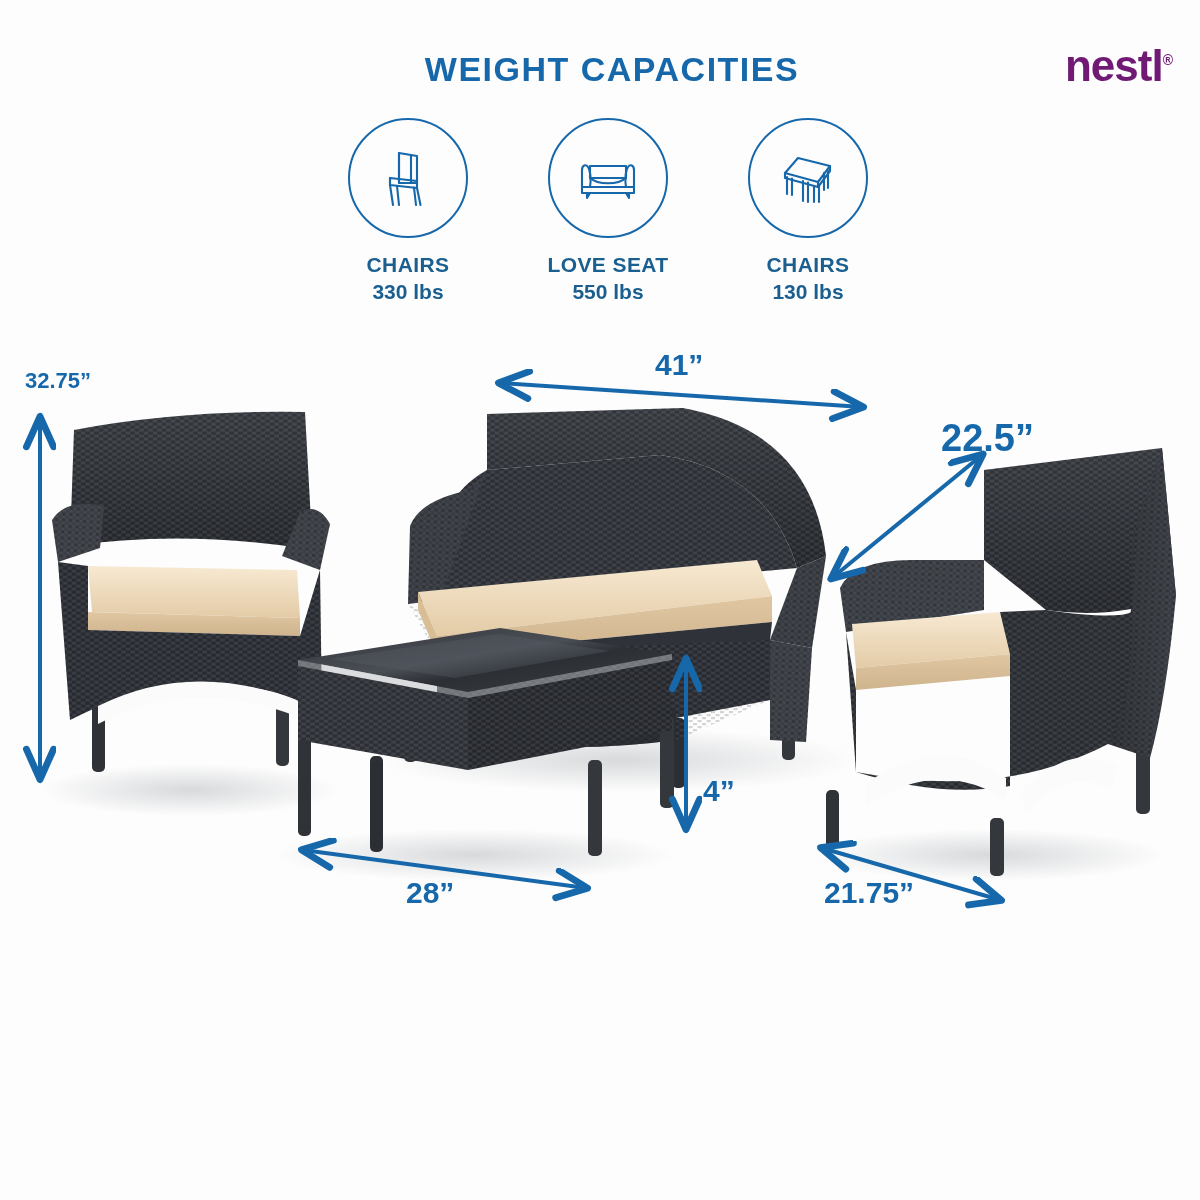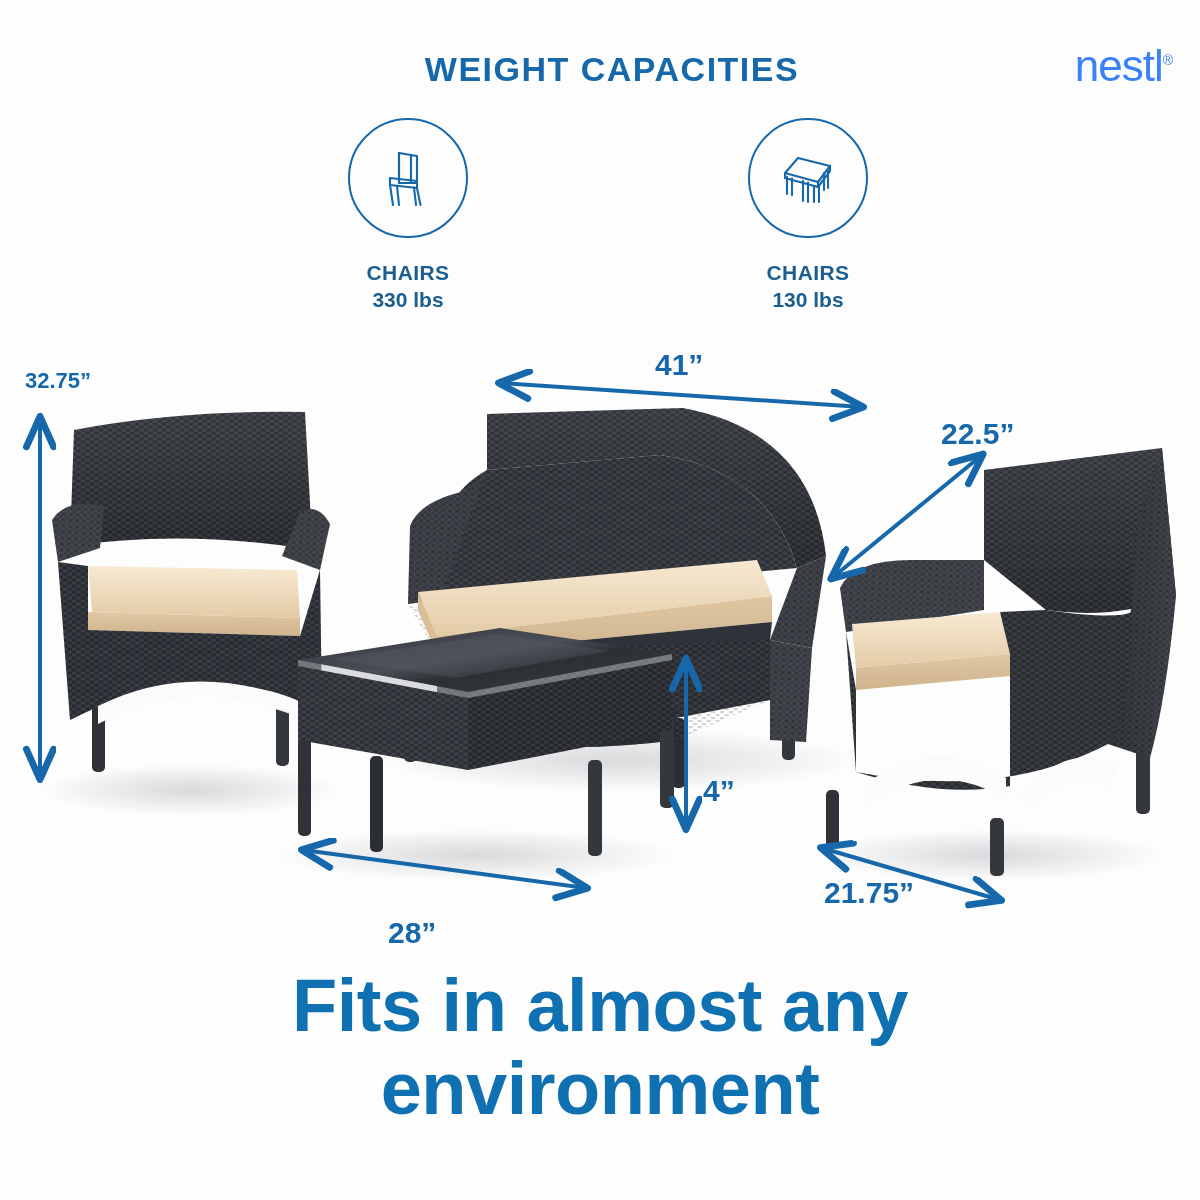--- a/index.html
+++ b/index.html
@@ -8,22 +8,22 @@
     background:#fdfdfd;
     font-family:"Liberation Sans", sans-serif;
     overflow:hidden;
     position:relative;
   }
   #stage{position:absolute;inset:0;width:1200px;height:1200px;}
 
   
   .brand{
     position:absolute;right:28px;top:44px;
-    font-size:44px;font-weight:400;letter-spacing:-1px;
-    color:#3b82f6;line-height:1;text-align:right;
+    font-size:44px;font-weight:700;letter-spacing:-1px;
+    color:#701a75;line-height:1;text-align:right;
   }
   .brand .reg{font-size:14px;vertical-align:super;}
 
   
   .cap-title{
     position:absolute;left:0;top:50px;width:1200px;
     text-align:center;
     font-size:34px;font-weight:700;letter-spacing:1.5px;
     color:#1668ab;
     padding-left:12px;
@@ -32,35 +32,35 @@
     position:absolute;left:318px;top:118px;width:580px;
     display:flex;justify-content:space-between;align-items:flex-start;
   }
   .cap{width:180px;display:flex;flex-direction:column;align-items:center;}
   .cap-circle{
     width:116px;height:116px;border-radius:50%;
     border:2.5px solid #1668ab;
     display:flex;align-items:center;justify-content:center;
   }
   .cap-name{
-    margin-top:23px;font-size:21px;font-weight:600;letter-spacing:.4px;
+    margin-top:15px;font-size:21px;font-weight:600;letter-spacing:.4px;
     color:#1a5f8f;text-align:center;
   }
   .cap-val{margin-top:3px;font-size:21px;font-weight:700;color:#1a5f8f;text-align:center;}
 
   
   .dim{
     position:absolute;
     color:#1668ab;font-weight:700;white-space:nowrap;
   }
   .d-3275{left:25px;top:368px;font-size:22px;}
   .d-41  {left:655px;top:348px;font-size:30px;}
-  .d-225 {left:941px;top:417px;font-size:30px;}
+  .d-225 {left:941px;top:417px;font-size:38px;}
   .d-16  {left:703px;top:774px;font-size:30px;}
-  .d-28  {left:388px;top:876px;font-size:30px;margin-top:40px;}
+  .d-28  {left:406px;top:876px;font-size:30px;}
   .d-2175{left:824px;top:876px;font-size:30px;}
 
   
   .tagline{
     position:absolute;left:0;top:965px;width:1200px;text-align:center;
     color:#0f70b2;font-size:74px;font-weight:700;line-height:1.12;
     letter-spacing:-.5px;
   }
 
   
@@ -89,20 +89,35 @@
           <path d="M24 43 L26 62"></path>
           <path d="M41 44.6 L43 62"></path>
           <path d="M44 45 L47.5 62"></path>
           <path d="M17 35 L17 42"></path>
         </svg>
       </div>
       <div class="cap-name">CHAIRS</div>
       <div class="cap-val">330 lbs</div>
     </div>
 
+    <div class="cap">
+      <div class="cap-circle">
+        <svg width="76" height="76" viewBox="0 0 76 76" fill="none" stroke="#1668ab" stroke-width="2.1" stroke-linecap="round" stroke-linejoin="round">
+          <path d="M12 30 C12 25 16 24 18 27 C21 32 21 42 20 47 L12 47 Z"></path>
+          <path d="M64 30 C64 25 60 24 58 27 C55 32 55 42 56 47 L64 47 Z"></path>
+          <path d="M20 26 L56 26 L56 38 L20 38 Z"></path>
+          <path d="M12 47 L64 47 L64 53 L12 53 Z"></path>
+          <path d="M20 38 C28 45 48 45 56 38"></path>
+          <path d="M17 53 L17 58 L20 53"></path>
+          <path d="M59 53 L59 58 L56 53"></path>
+        </svg>
+      </div>
+      <div class="cap-name">LOVE SEAT</div>
+      <div class="cap-val">550 lbs</div>
+    </div>
 
     <div class="cap">
       <div class="cap-circle">
         <svg width="72" height="72" viewBox="0 0 72 72" fill="none" stroke="#1668ab" stroke-width="2.1" stroke-linecap="round" stroke-linejoin="round">
           <path d="M26 16 L58 24 L46 40 L13 31 Z"></path>
           <path d="M13 31 L13 36 L46 45 L46 40"></path>
           <path d="M58 24 L58 29 L46 45"></path>
           <path d="M15 35 L15 52"></path>
             <path d="M20 36.5 L20 53"></path>
           <path d="M31 39 L31 59"></path>
@@ -284,18 +299,14 @@
     </g>
   </svg>
 
   <div class="dim d-3275">32.75”</div>
   <div class="dim d-41">41”</div>
   <div class="dim d-225">22.5”</div>
   <div class="dim d-16">4”</div>
   <div class="dim d-28">28”</div>
   <div class="dim d-2175">21.75”</div>
 
-  <div class="tagline">
-    <div>Fits in almost any</div>
-    <div>environment</div>
-  </div>
 
 </div>
 
 </body></html>

